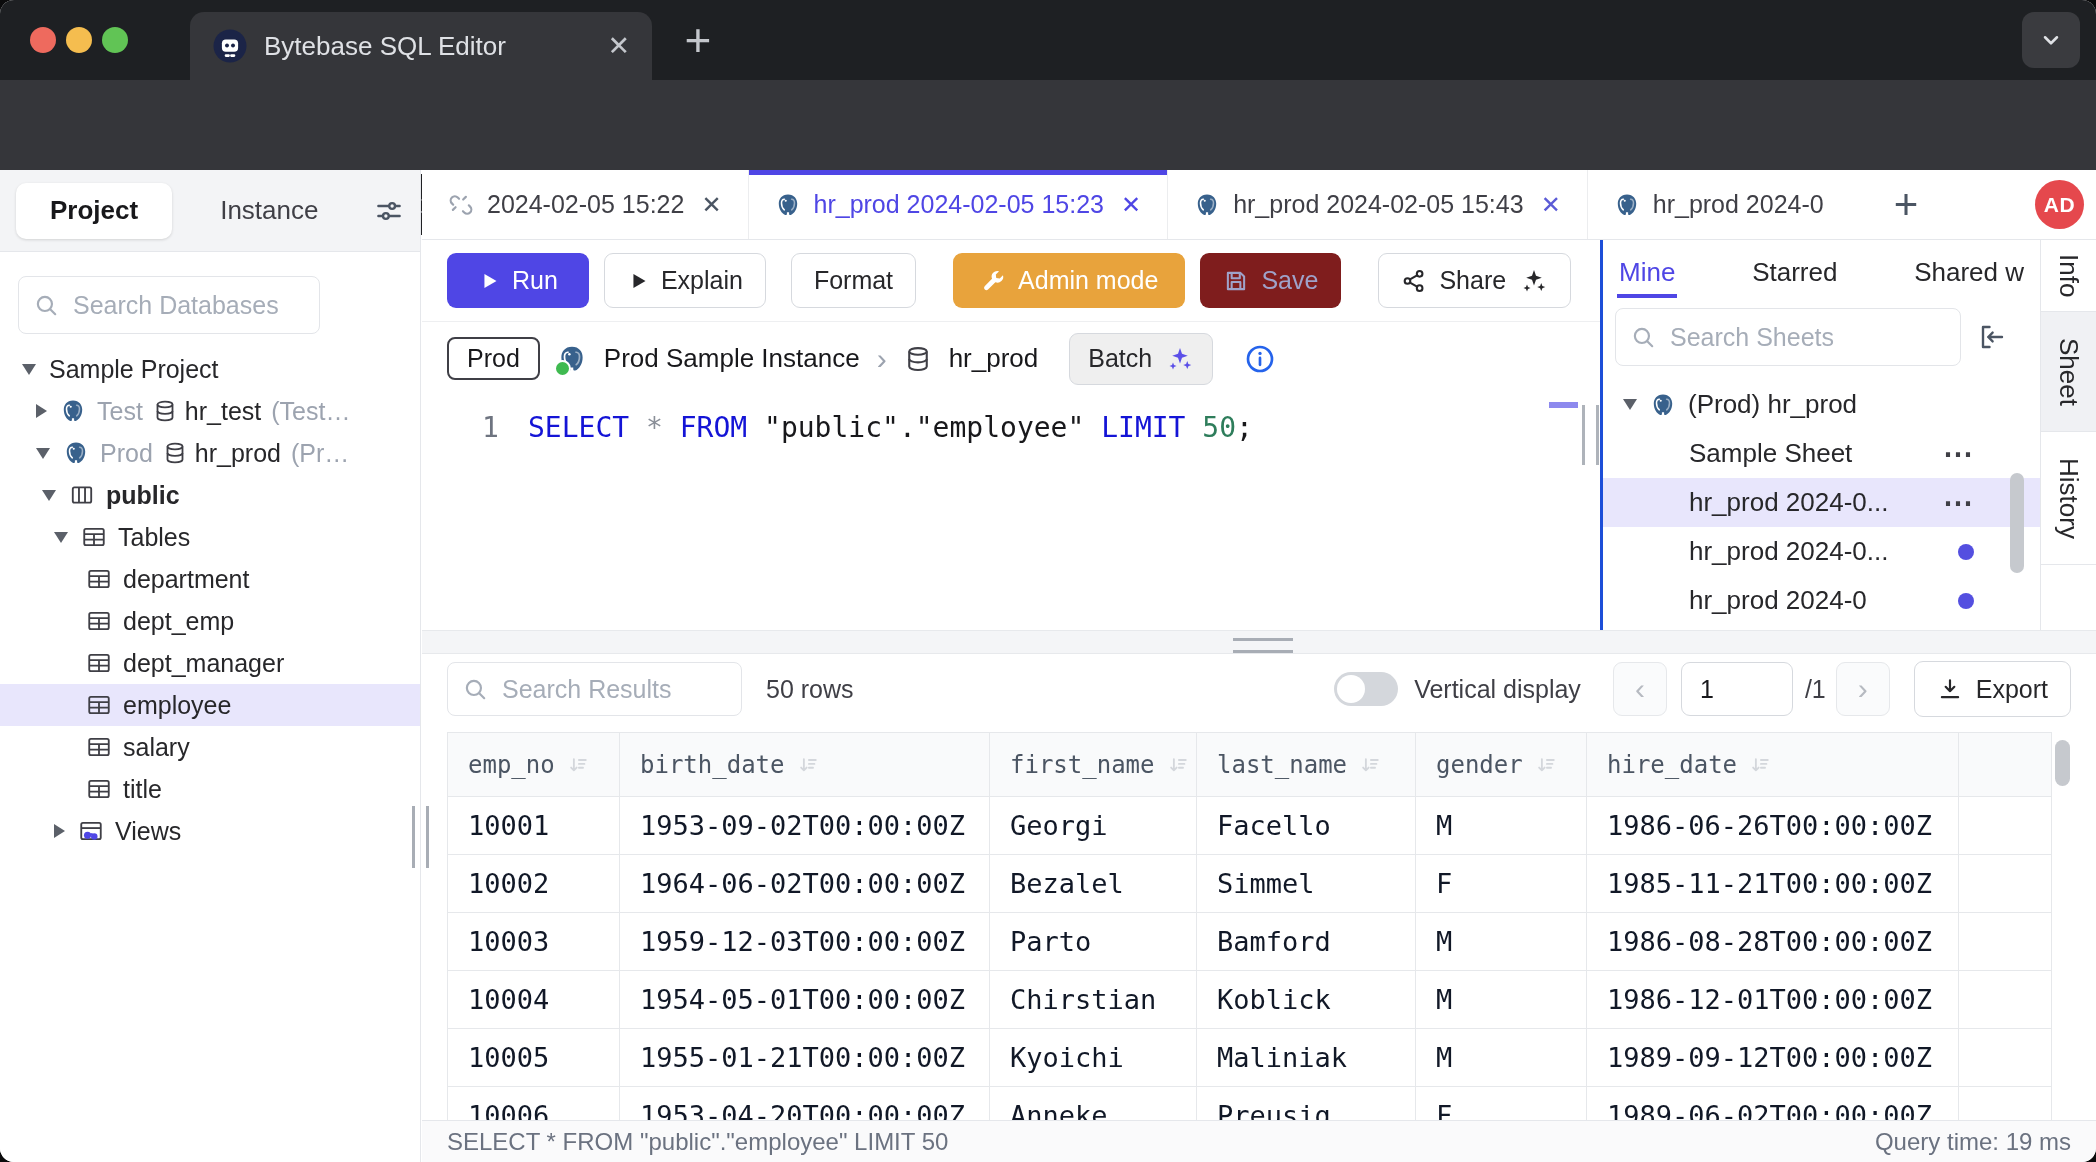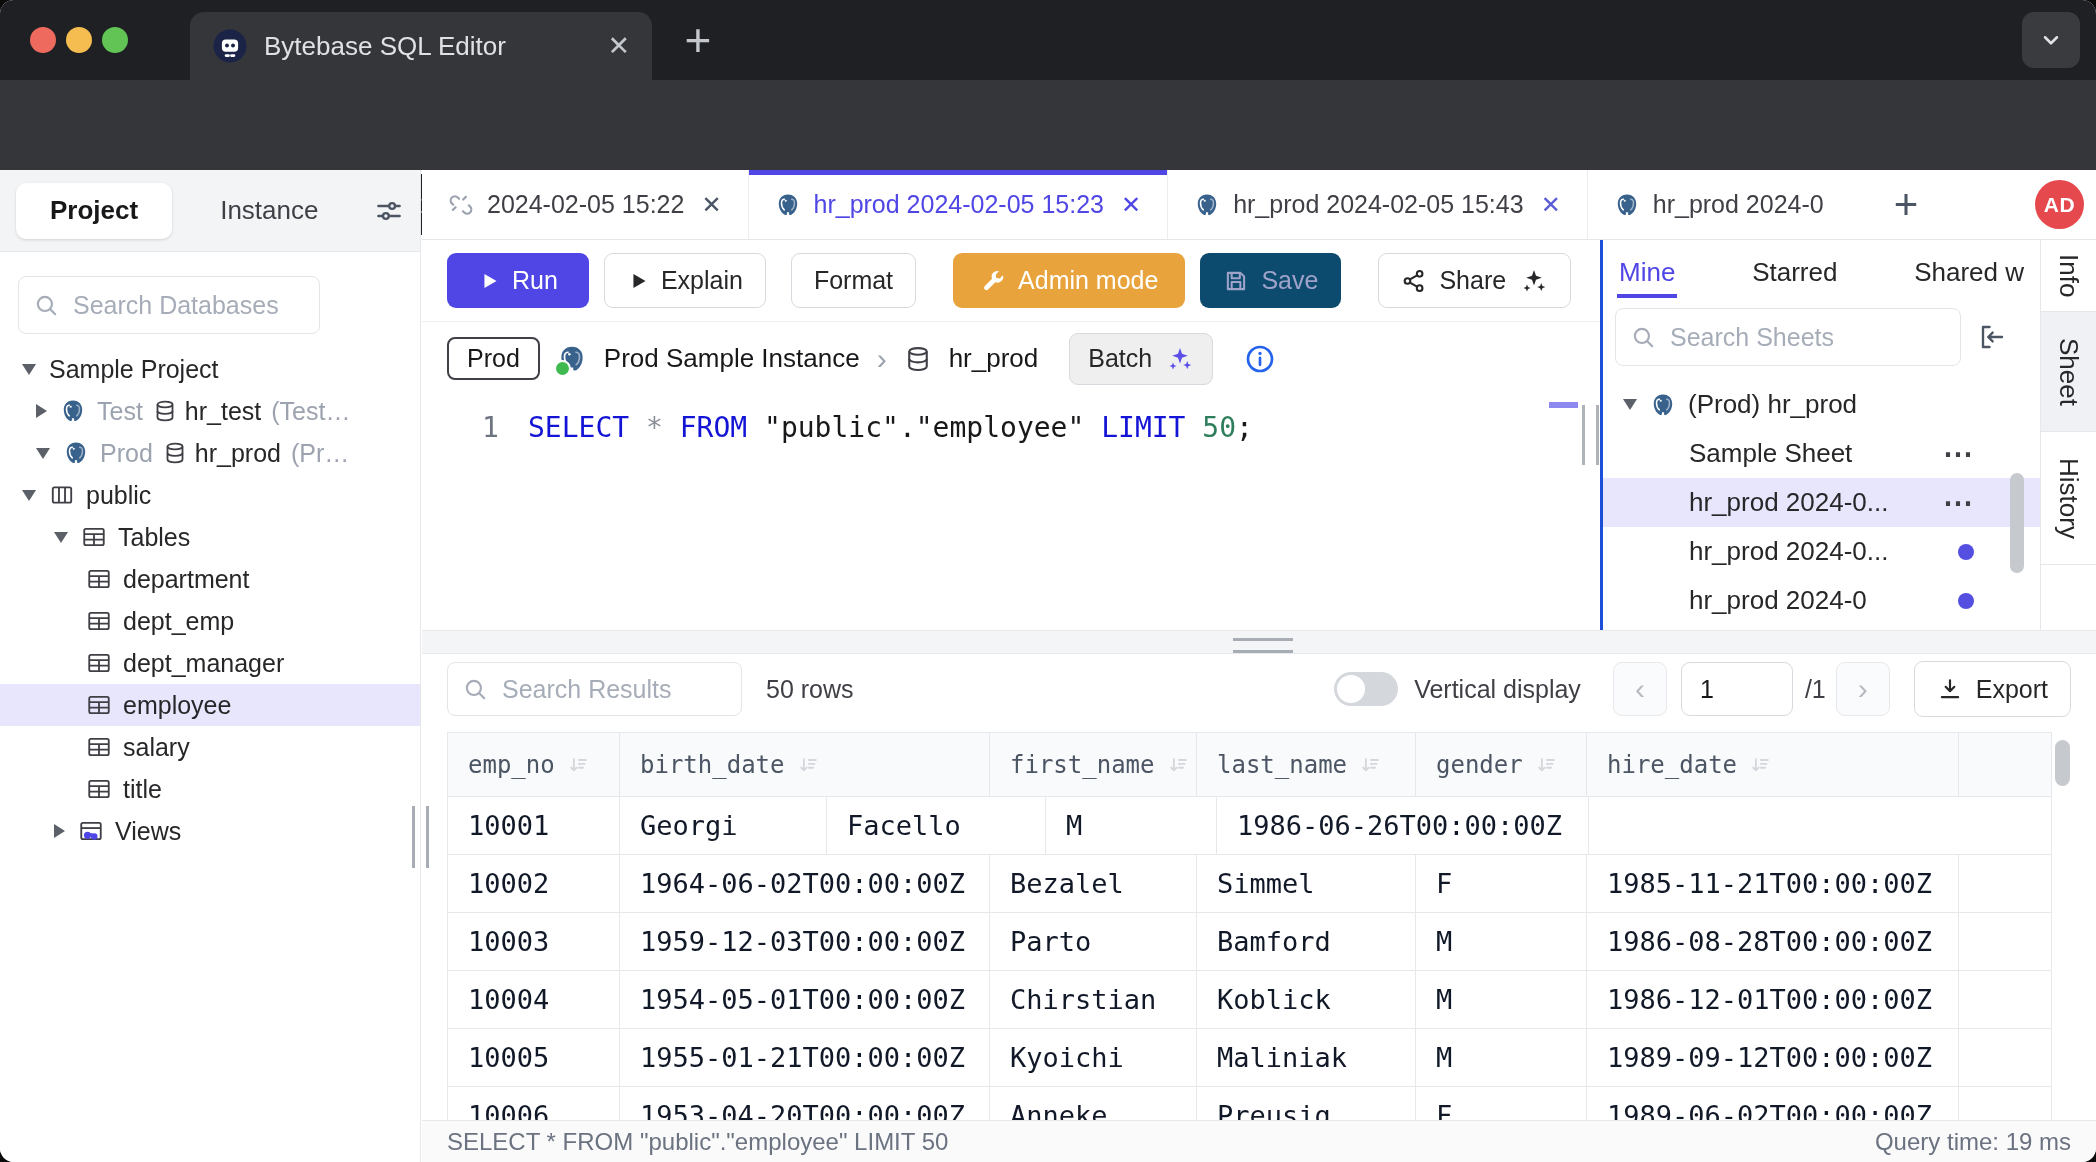--- a/index.html
+++ b/index.html
@@ -76,21 +76,21 @@
 
   
   .qtoolbar{position:absolute;left:422px;top:240px;width:1178px;height:82px;display:flex;align-items:center;gap:15px;
             padding-left:25px;box-sizing:border-box;border-bottom:1px solid #EEEFF1;background:#fff;}
   .btn{height:55px;border-radius:9px;display:inline-flex;align-items:center;gap:12px;padding:0 22px;font-size:25px;
        border:1px solid transparent;box-sizing:border-box;white-space:nowrap;}
   .btn .icn{color:inherit;}
   .btn-run{background:#4F46E5;color:#fff;padding:0 30px;}
   .btn-outline{background:#fff;border-color:#D6D9DE;color:#27272A;}
   .btn-admin{background:#E8A33C;color:#fff;margin-left:22px;padding:0 26px;}
-  .btn-save{background:#0c4a6e;color:#9FA2C9;}
+  .btn-save{background:#7f1d1d;color:#9FA2C9;}
   .btn-share{margin-left:22px;}
   .spark{color:#5B4FE8;}
 
   
   .crumb{position:absolute;left:422px;top:322px;width:1178px;height:73px;display:flex;align-items:center;gap:17px;
          padding-left:25px;box-sizing:border-box;font-size:26px;color:#18181B;background:#fff;}
   .env-chip{border:2px solid #3F3F46;border-radius:8px;padding:5px 18px;font-size:25px;}
   .pgwrap{position:relative;width:30px;height:30px;}
   .green-dot{position:absolute;left:-3px;bottom:-3px;width:13px;height:13px;border-radius:50%;background:#3FBA50;border:2px solid #fff;}
   .crumb-sep{color:#9CA3AF;font-size:30px;}
@@ -327,21 +327,21 @@
           <span class="icn sz24 dbi">
             <svg viewBox="0 0 24 24" fill="none" stroke="currentColor" stroke-width="1.8">
               <ellipse cx="12" cy="5.5" rx="7.5" ry="2.8"></ellipse>
               <path d="M4.5 5.5v13c0 1.6 3.4 2.9 7.5 2.9s7.5-1.3 7.5-2.9v-13"></path>
               <path d="M4.5 12c0 1.6 3.4 2.9 7.5 2.9s7.5-1.3 7.5-2.9"></path>
             </svg>
           </span>
           <span>hr_prod</span>
           <span class="suffix">(Pr…</span>
         </div>
-        <div class="tree-row" style="padding-left: 22px;">
+        <div class="tree-row" style="padding-left: 42px; font-weight: bold;">
           <span class="caret down"></span>
           <span class="icn sz26">
             <svg viewBox="0 0 24 24" fill="none" stroke="currentColor" stroke-width="1.7">
               <rect x="3.5" y="5" width="17" height="14" rx="1.5"></rect>
               <path d="M9.2 5v14M14.8 5v14"></path>
             </svg>
           </span>
           <span>public</span>
         </div>
         <div class="tree-row" style="padding-left: 54px;">
@@ -734,20 +734,21 @@
               <svg viewBox="0 0 24 24" fill="none" stroke="currentColor" stroke-width="2" stroke-linecap="round">
                 <path d="M7.5 5.5v12.3M7.5 17.8l-3-3M7.5 17.8l3-3"></path>
                 <path d="M13 6.5h7.5M13 10.8h6M13 15h4.5"></path>
               </svg>
             </span>
           </div>
           <div class="th c6"></div>
         </div>
         <div class="trow">
           <div class="td c0">10001</div>
+          <div class="td c1">1953-09-02T00:00:00Z</div>
           <div class="td c2">Georgi</div>
           <div class="td c3">Facello</div>
           <div class="td c4">M</div>
           <div class="td c5">1986-06-26T00:00:00Z</div>
           <div class="td c6"></div>
         </div>
         <div class="trow">
           <div class="td c0">10002</div>
           <div class="td c1">1964-06-02T00:00:00Z</div>
           <div class="td c2">Bezalel</div>

